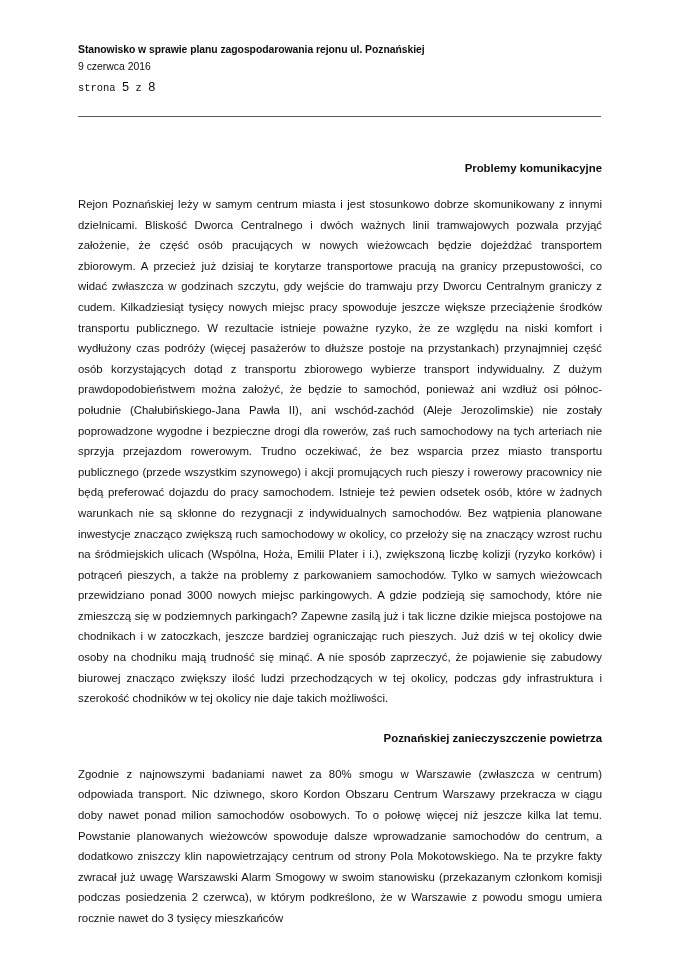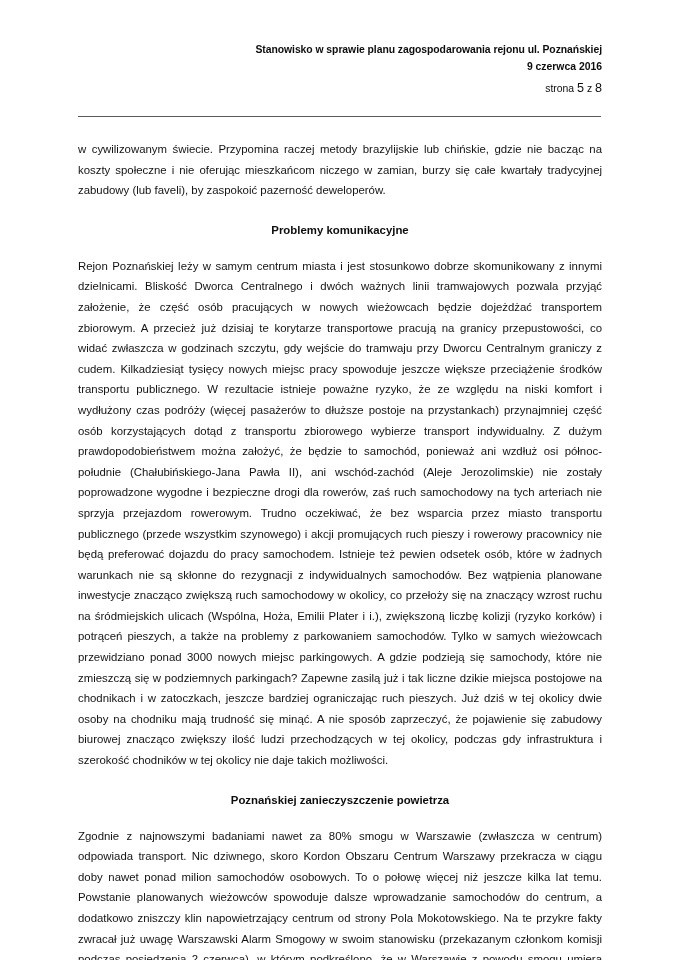--- a/index.html
+++ b/index.html
@@ -94,45 +94,46 @@
   .flag-bar2 {
     position: absolute;
     right: 4px;
     top: 9px;
     width: 6px;
     height: 2.2px;
     background: #111111;
   }
 
   .header-text {
-    text-align: right;
+    text-align: left;
     flex: 1 1 auto;
     padding-top: 2px;
   }
   .header-title {
     font-size: 10.4px;
     font-weight: 700;
     color: #0d0d0d;
     line-height: 1.45;
     letter-spacing: -0.05px;
     white-space: nowrap;
   }
   .header-date {
     font-size: 10.4px;
-    font-weight: 700;
+    font-weight: 400;
     color: #0d0d0d;
     line-height: 1.55;
     margin-top: 2px;
   }
   .header-page {
     font-size: 10.4px;
     font-weight: 400;
     color: #0d0d0d;
     line-height: 1.55;
     margin-top: 4px;
+    font-family: Liberation Mono, monospace;
   }
   .header-page .pagenum {
     font-size: 12.6px;
   }
 
   .rule {
     position: absolute;
     left: 78px;
     top: 116px;
     width: 523px;
@@ -160,21 +161,21 @@
 
   .gap-sm { height: 17px; }
   .gap-md { height: 20px; }
 
   h2.heading {
     margin: 0;
     font-size: 11.4px;
     font-weight: 700;
     color: #0d0d0d;
     line-height: 18px;
-    text-align: center;
+    text-align: right;
   }
 </style>
 </head>
 <body>
 
 <div class="page">
 
   <div class="header">
 
 
@@ -183,21 +184,20 @@
       <div class="header-date">9 czerwca 2016</div>
       <div class="header-page"><span>strona </span><span class="pagenum">5</span><span> z </span><span class="pagenum">8</span></div>
     </div>
 
   </div>
 
   <div class="rule"></div>
 
   <div class="content">
 
-    <p class="para">w cywilizowanym świecie. Przypomina raczej metody brazylijskie lub chińskie, gdzie nie bacząc na koszty społeczne i nie oferując mieszkańcom niczego w zamian, burzy się całe kwartały tradycyjnej zabudowy (lub faveli), by zaspokoić pazerność deweloperów.</p>
 
     <div class="gap-md"></div>
 
     <h2 class="heading">Problemy komunikacyjne</h2>
 
     <div class="gap-sm"></div>
 
     <p class="para">Rejon Poznańskiej leży w samym centrum miasta i jest stosunkowo dobrze skomunikowany z innymi dzielnicami. Bliskość Dworca Centralnego i dwóch ważnych linii tramwajowych pozwala przyjąć założenie, że część osób pracujących w nowych wieżowcach będzie dojeżdżać transportem zbiorowym. A przecież już dzisiaj te korytarze transportowe pracują na granicy przepustowości, co widać zwłaszcza w godzinach szczytu, gdy wejście do tramwaju przy Dworcu Centralnym graniczy z cudem. Kilkadziesiąt tysięcy nowych miejsc pracy spowoduje jeszcze większe przeciążenie środków transportu publicznego. W rezultacie istnieje poważne ryzyko, że ze względu na niski komfort i wydłużony czas podróży (więcej pasażerów to dłuższe postoje na przystankach) przynajmniej część osób korzystających dotąd z transportu zbiorowego wybierze transport indywidualny. Z dużym prawdopodobieństwem można założyć, że będzie to samochód, ponieważ ani wzdłuż osi północ-południe (Chałubińskiego-Jana Pawła II), ani wschód-zachód (Aleje Jerozolimskie) nie zostały poprowadzone wygodne i bezpieczne drogi dla rowerów, zaś ruch samochodowy na tych arteriach nie sprzyja przejazdom rowerowym. Trudno oczekiwać, że bez wsparcia przez miasto transportu publicznego (przede wszystkim szynowego) i akcji promujących ruch pieszy i rowerowy pracownicy nie będą preferować dojazdu do pracy samochodem. Istnieje też pewien odsetek osób, które w żadnych warunkach nie są skłonne do rezygnacji z indywidualnych samochodów. Bez wątpienia planowane inwestycje znacząco zwiększą ruch samochodowy w okolicy, co przełoży się na znaczący wzrost ruchu na śródmiejskich ulicach (Wspólna, Hoża, Emilii Plater i i.), zwiększoną liczbę kolizji (ryzyko korków) i potrąceń pieszych, a także na problemy z parkowaniem samochodów. Tylko w samych wieżowcach przewidziano ponad 3000 nowych miejsc parkingowych. A gdzie podzieją się samochody, które nie zmieszczą się w podziemnych parkingach? Zapewne zasilą już i tak liczne dzikie miejsca postojowe na chodnikach i w zatoczkach, jeszcze bardziej ograniczając ruch pieszych. Już dziś w tej okolicy dwie osoby na chodniku mają trudność się minąć. A nie sposób zaprzeczyć, że pojawienie się zabudowy biurowej znacząco zwiększy ilość ludzi przechodzących w tej okolicy, podczas gdy infrastruktura i szerokość chodników w tej okolicy nie daje takich możliwości.</p>
 
     <div class="gap-md"></div>

